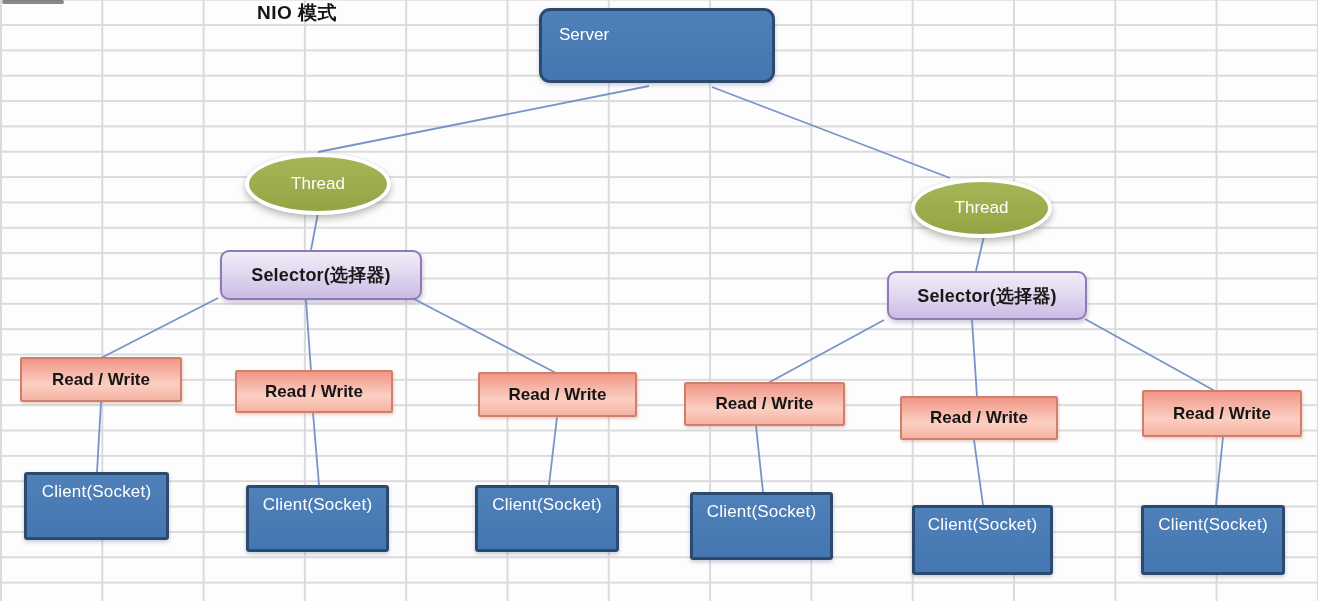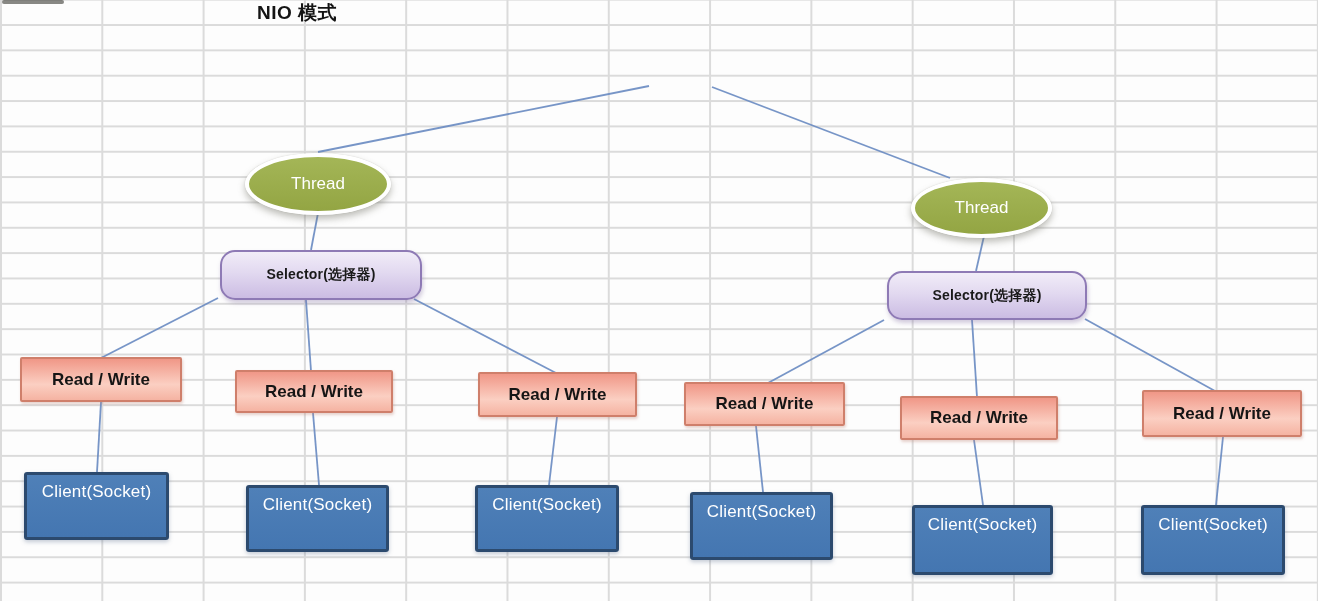--- a/index.html
+++ b/index.html
@@ -46,23 +46,23 @@
     border:4px solid #ffffff;
     border-radius:50%;
     box-sizing:border-box;
     box-shadow:0 4px 7px rgba(110,110,100,.45),0 0 1px rgba(150,150,140,.6);
     color:#fff;font-size:17px;
     display:flex;align-items:center;justify-content:center;text-align:right;
   }
   .selector{
     background:linear-gradient(180deg,#f1ecf8 0%,#e2d9f0 45%,#cbbce3 100%);
     border:2px solid #8e7ab5;
-    border-radius:15px;
+    border-radius:9px;
     box-sizing:border-box;
-    color:#191919;font-size:14px;font-weight:600;
+    color:#191919;font-size:18px;font-weight:600;
     display:flex;align-items:center;justify-content:center;
     box-shadow:1px 3px 4px rgba(130,110,160,.35);
     letter-spacing:.2px;
   }
   .rw{
     background:linear-gradient(180deg,#f09787 0%,#fbcfc2 62%,#f5b3a2 100%);
     border:2px solid #cf7f6b;
     box-sizing:border-box;
     color:#151515;font-size:17px;font-weight:700;
     display:flex;align-items:center;justify-content:center;
@@ -91,20 +91,23 @@
     <line class="edge" x1="557" y1="417" x2="549" y2="485"></line>
     <line class="edge" x1="756" y1="426" x2="763" y2="492"></line>
     <line class="edge" x1="974" y1="440" x2="983" y2="505"></line>
     <line class="edge" x1="1223" y1="437" x2="1216" y2="505"></line>
   </svg>
 
   <div class="abs smudge" style="left:2px;top:0;width:62px;height:4px;"></div>
 
   <div class="abs title" style="left:257px;top:0px;">NIO 模式</div>
 
+  <div class="abs blue-box server" style="left:539px;top:8px;width:236px;height:75px;">
+    <span class="lbl">Server</span>
+  </div>
 
   <div class="abs thread" style="left:245px;top:153px;width:146px;height:62px;">
     <span>Thread</span>
   </div>
   <div class="abs thread" style="left:911px;top:178px;width:141px;height:60px;">
     <span>Thread</span>
   </div>
 
   <div class="abs selector" style="left:220px;top:250px;width:202px;height:50px;">
     <span>Selector(选择器)</span>

